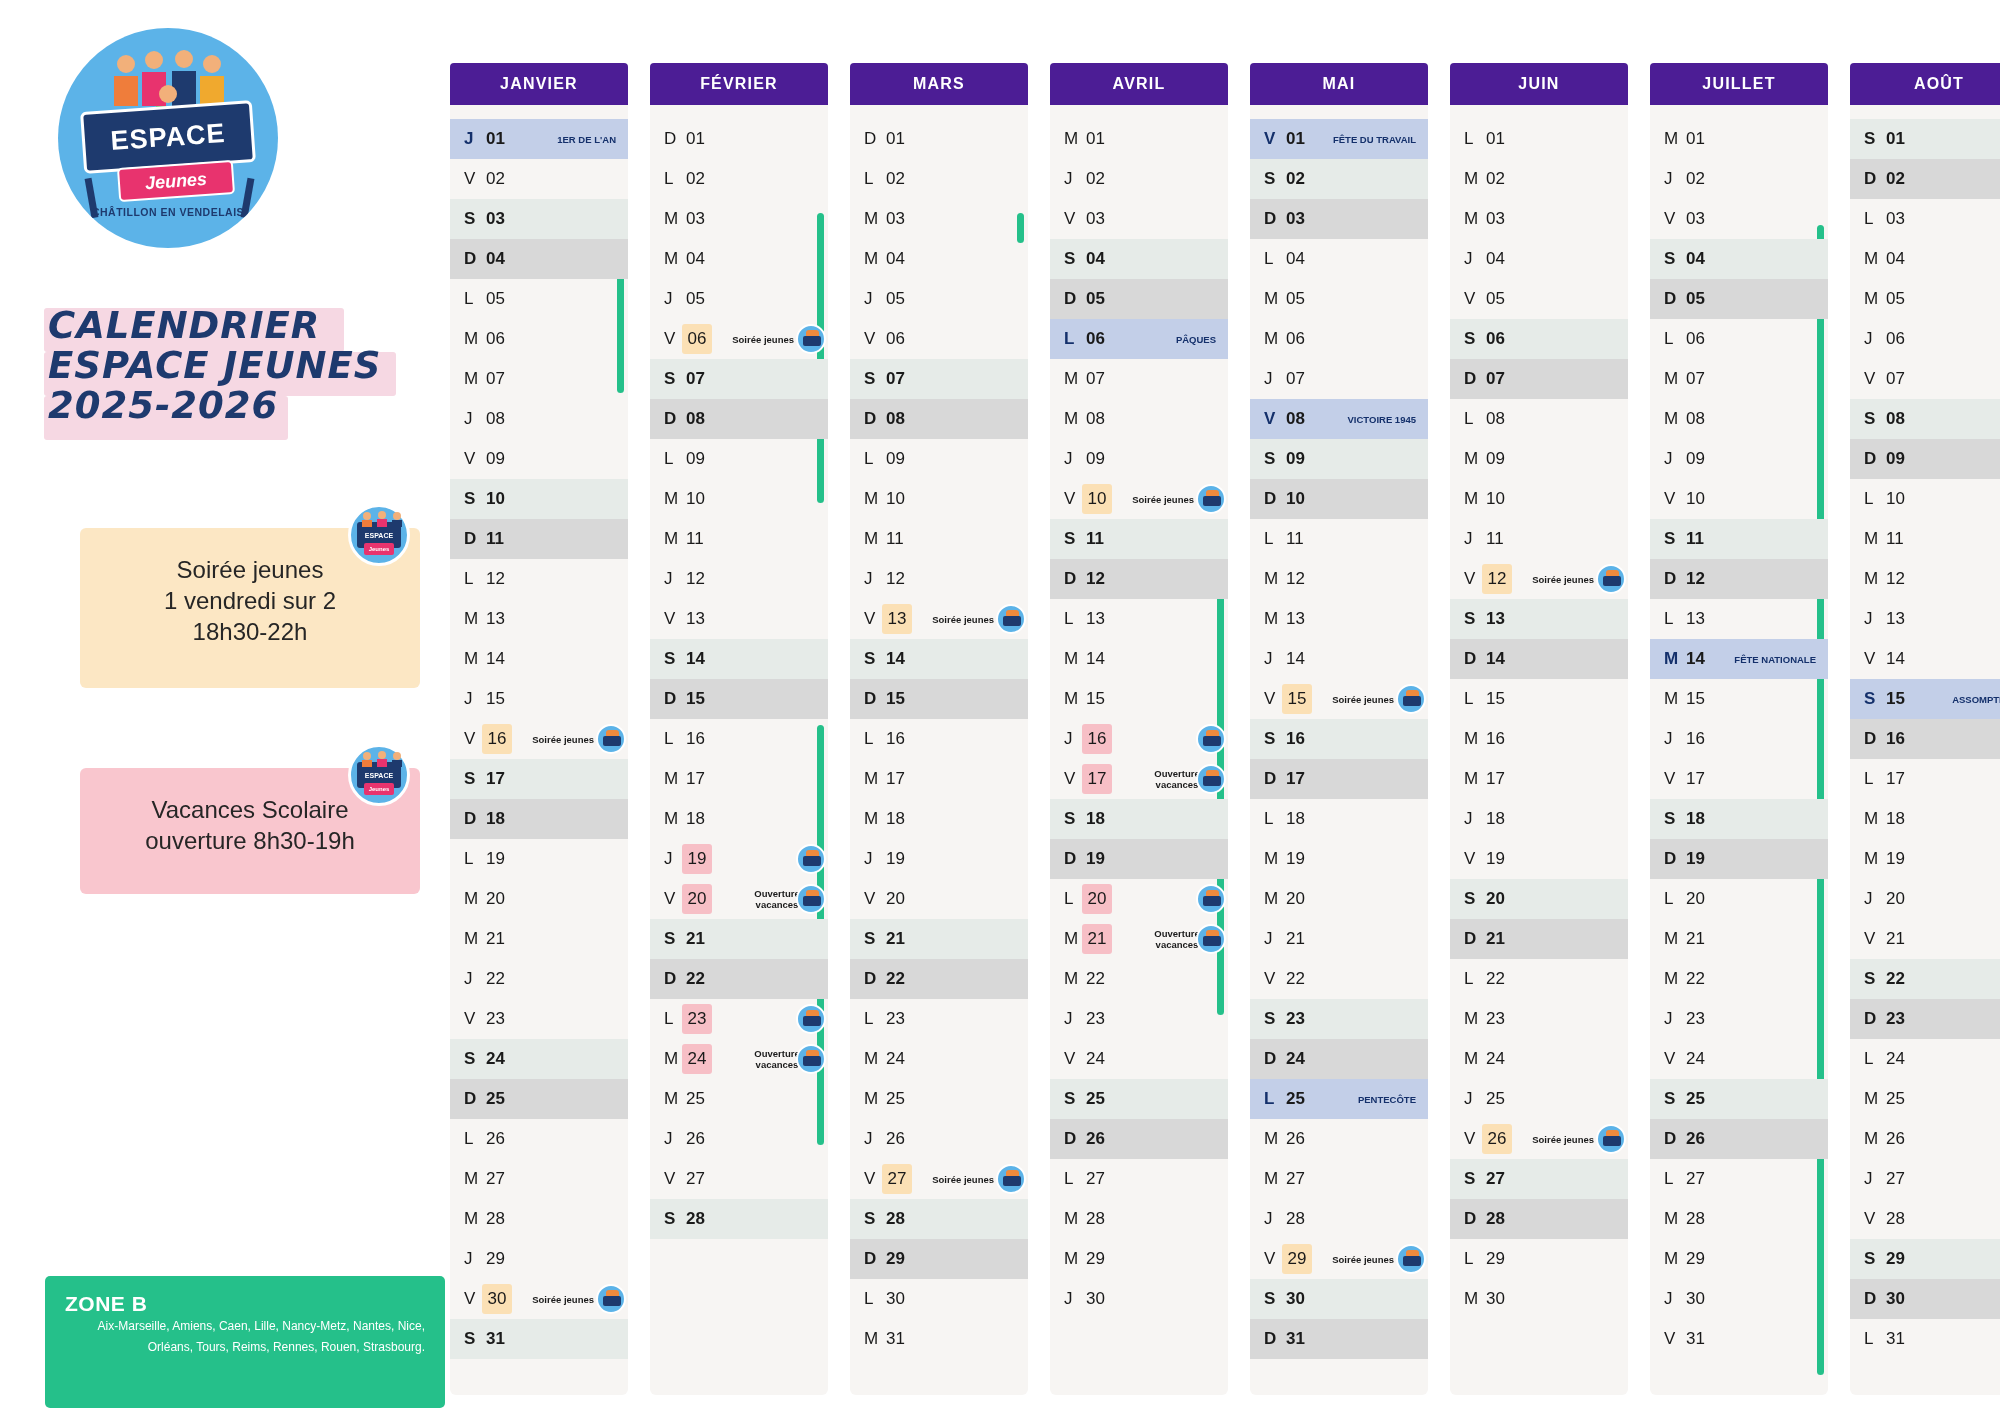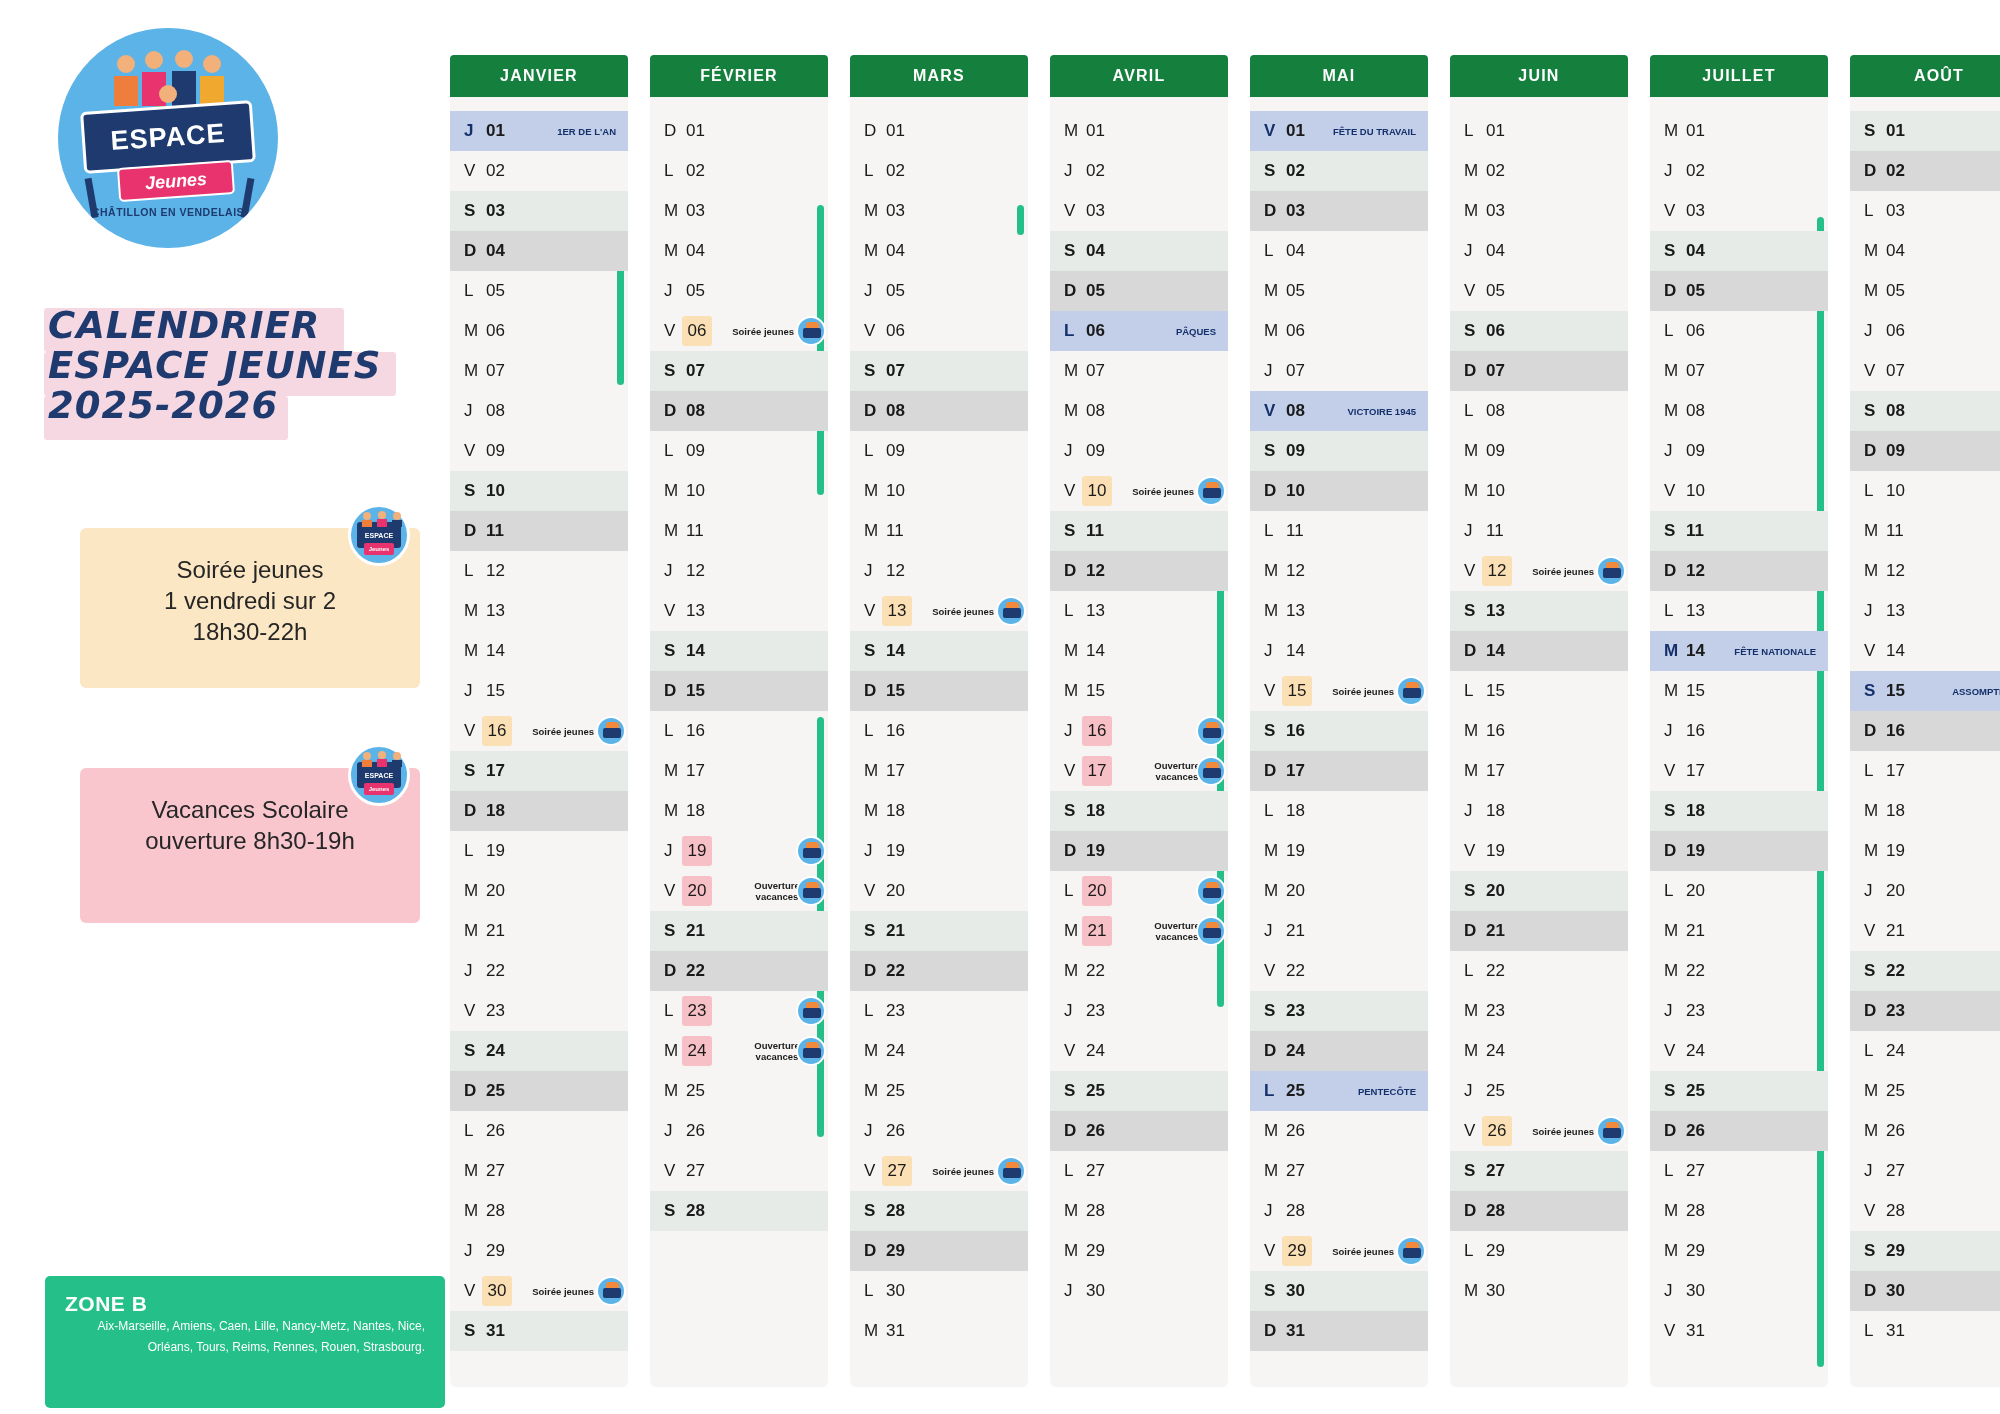--- a/index.html
+++ b/index.html
@@ -56,21 +56,21 @@
     font-family: "DejaVu Sans", sans-serif;
     font-style: italic;
   }
 
   .legend-box {
     position: absolute; left: 50px; width: 340px; border-radius: 6px;
     padding: 26px 12px; text-align: center;
     font-size: 24px; color: #262626; line-height: 31px;
   }
   .legend-soiree { top: 510px; background: #fce7c4; height: 160px; }
-  .legend-vac { top: 750px; background: #f9c6ce; height: 155px; }
+  .legend-vac { top: 750px; background: #f9c6ce; height: 126px; }
   .legend-badge {
     position: absolute; right: 10px; top: -24px;
     width: 62px; height: 62px; border-radius: 50%;
     background: #5cb3e8; border: 3px solid #fff;
     display:flex; align-items:center; justify-content:center;
   }
   .badge-inner { width: 44px; height: 26px; background:#1e3a6e; border-radius:3px;
     display:flex;align-items:center;justify-content:center;color:#fff;font-size:7px;font-weight:bold;}
   .badge-pink { position:absolute; bottom:8px; width:30px;height:12px;background:#e8336e;border-radius:2px;
     display:flex;align-items:center;justify-content:center;color:#fff;font-size:6px;font-weight:bold;}
@@ -81,23 +81,23 @@
     background: #25c08a; border-radius: 5px; padding: 16px 20px;
     color: #ffffff;
   }
   .zone-title { font-weight: bold; font-size: 21px; letter-spacing: 0.5px; }
   .zone-text { font-size: 12px; line-height: 21px; text-align: right; }
 
   
   .months { position: absolute; left: 450px; top: 55px; display: flex; gap: 22px; }
   .month { width: 178px; }
   .month-head {
-    background: #15803d; color: #fff; text-align: center;
+    background: #4c1d95; color: #fff; text-align: center;
     font-weight: bold; font-size: 16px; letter-spacing: 1.2px;
-    padding: 12px 0; border-radius: 4px 4px 0 0;
+    padding: 12px 0; border-radius: 4px 4px 0 0; margin-top: 8px;
   }
   .month-body {
     background: #f7f5f3; border-radius: 0 0 6px 6px; padding: 14px 0 14px 0;
     position: relative; min-height: 1290px;
   }
   .day {
     position: relative; height: 40px; display: flex; align-items: center;
     padding-left: 14px; font-size: 17px; color: #1a1a1a;
   }
   .day .dow { width: 22px; display:inline-block; }

